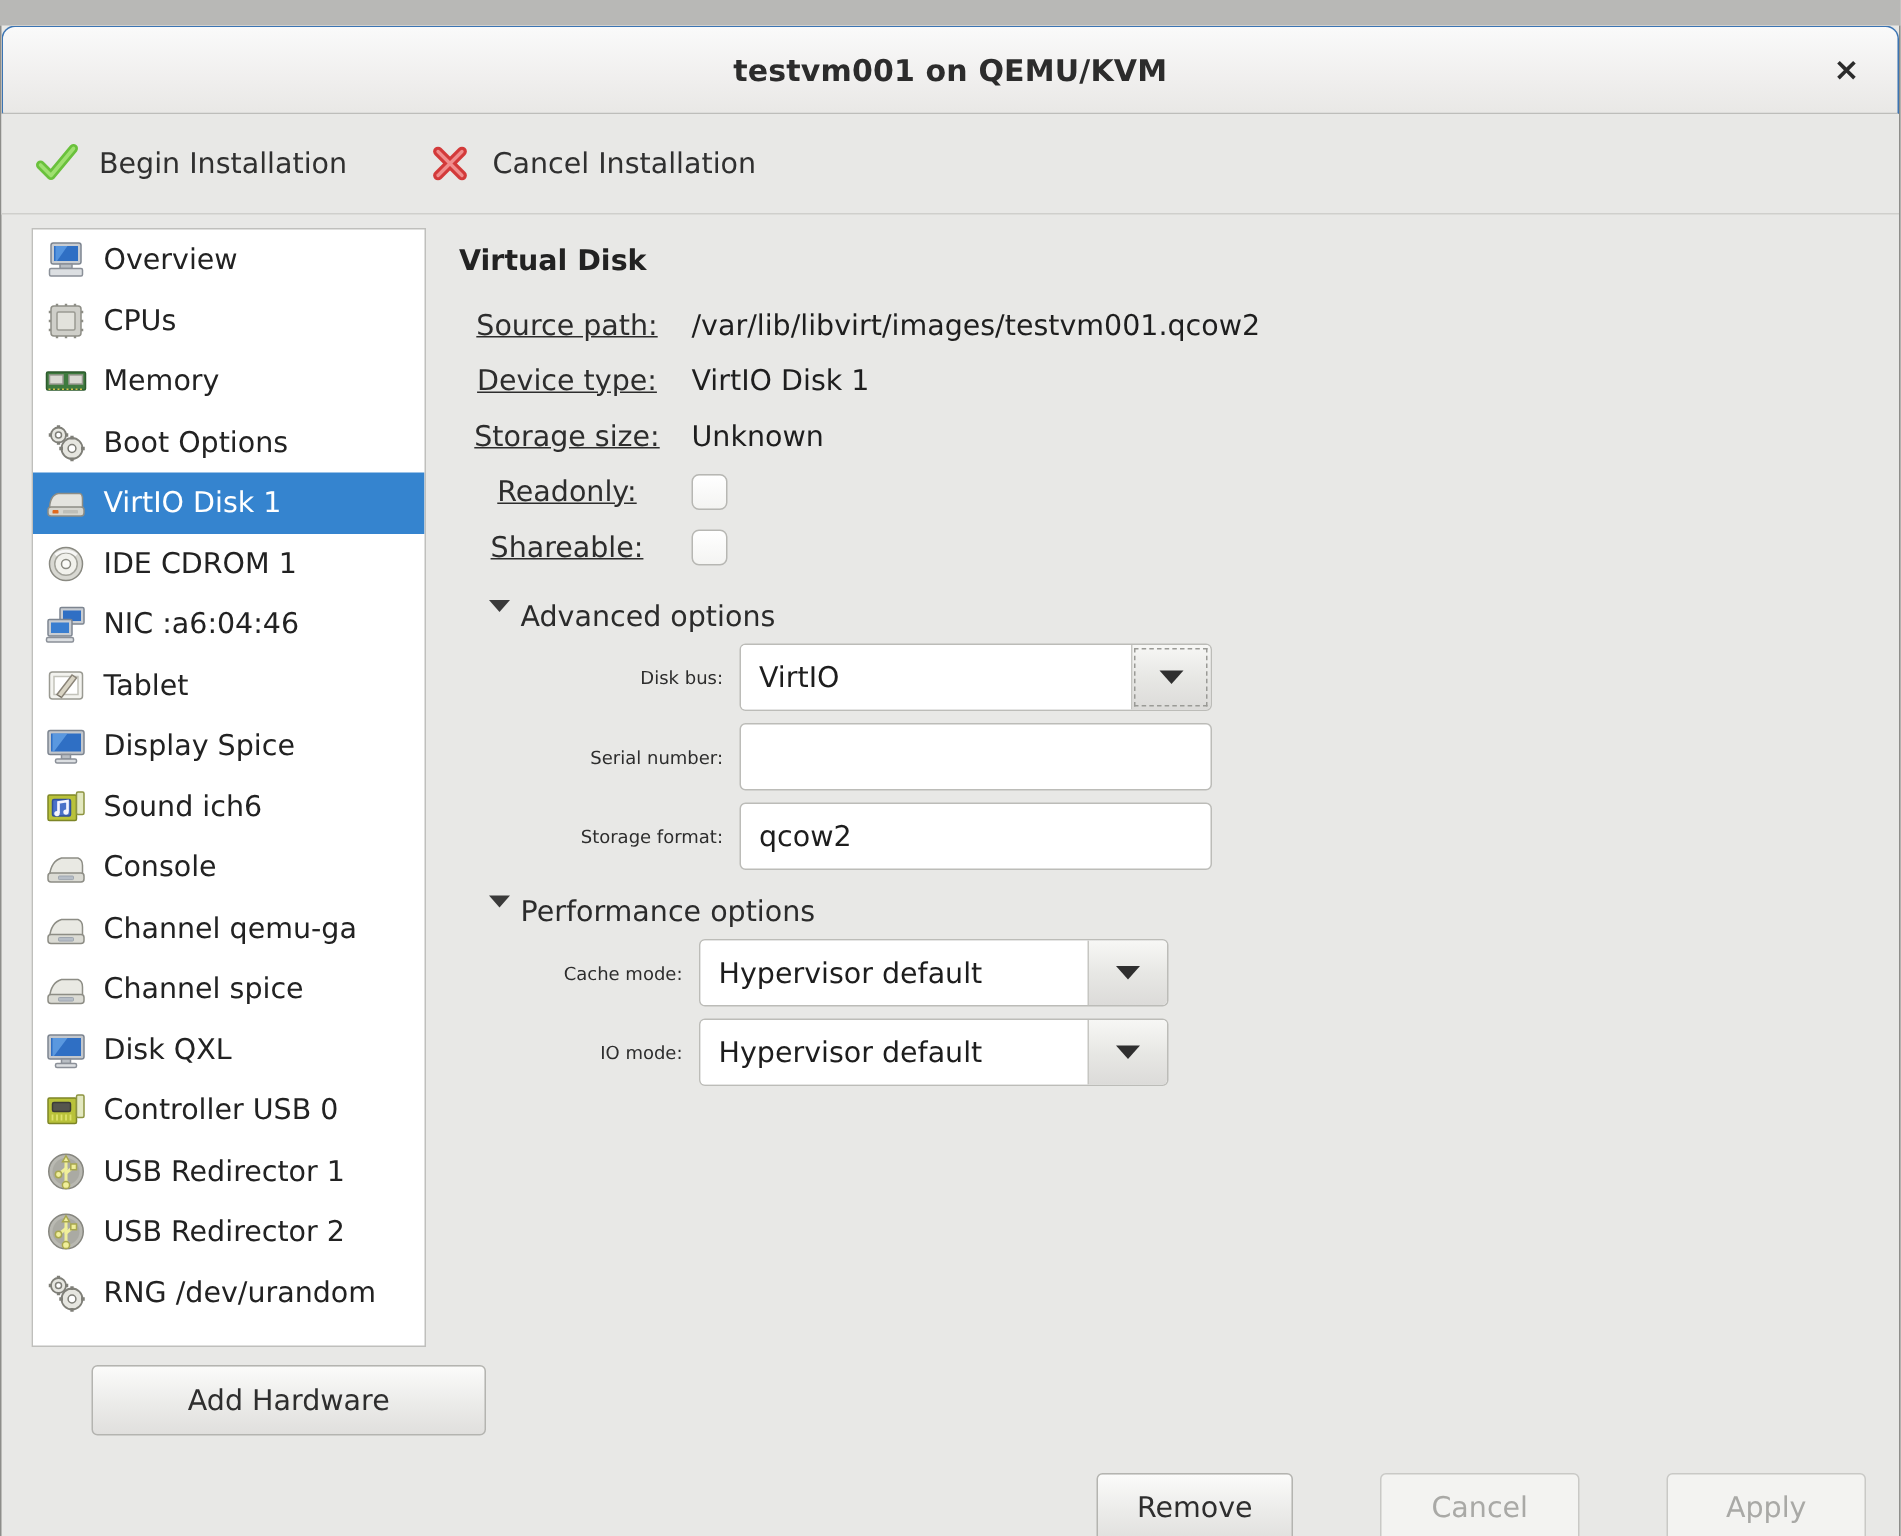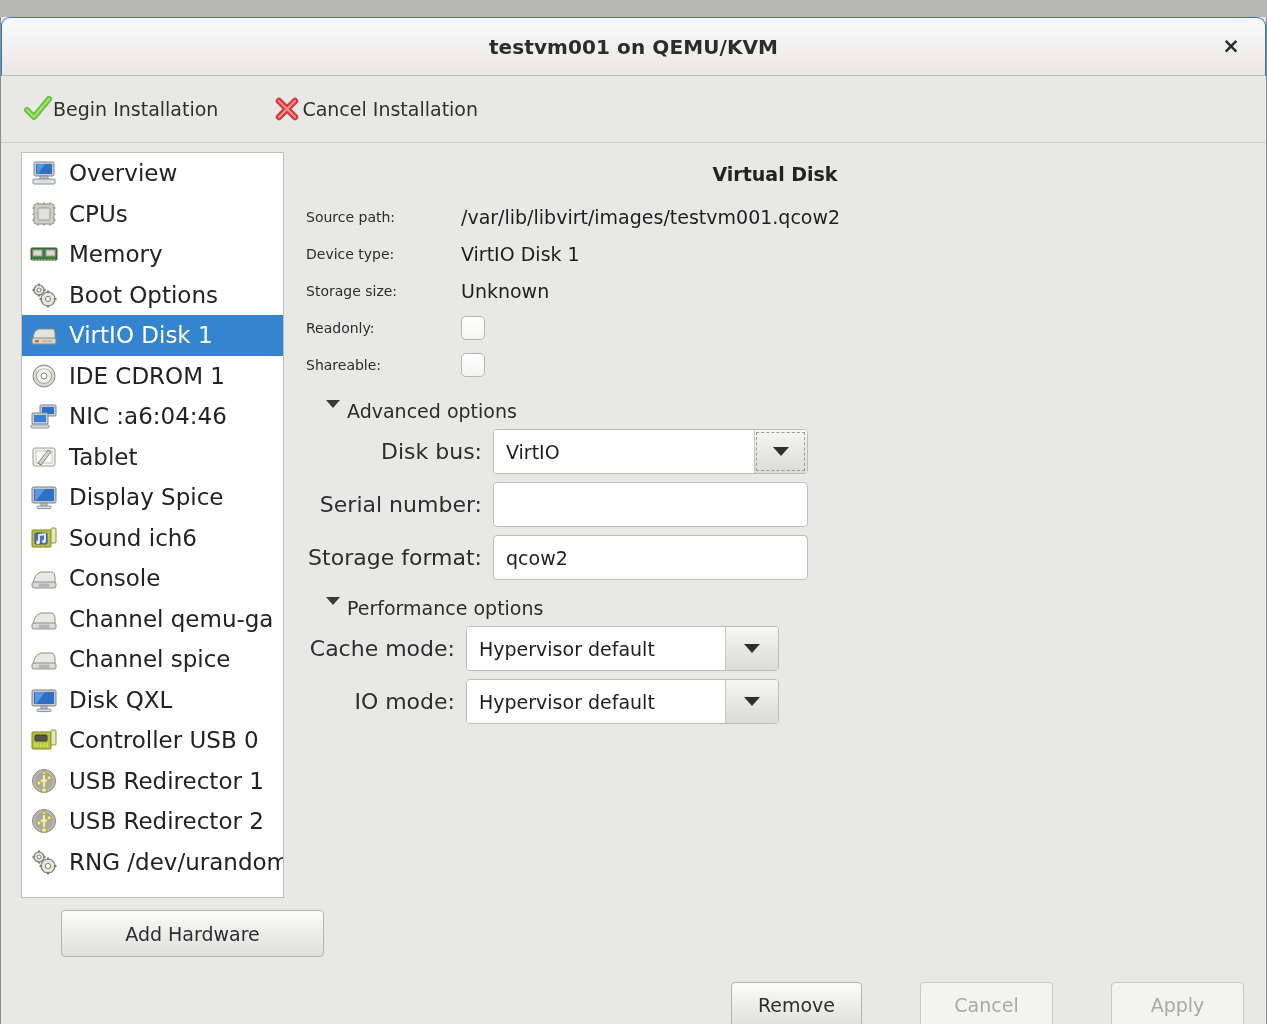--- a/index.html
+++ b/index.html
@@ -68,20 +68,21 @@
     box-sizing: border-box;
     display: flex;
     align-items: center;
     padding-left: 22px;
     background: #e8e8e6;
     border-bottom: 1px solid #cfcfcc;
   }
   .tb-item {
     display: flex;
     align-items: center;
+    gap: 13px;
     margin-right: 54px;
     cursor: pointer;
   }
   .tb-label {
     font-size: 19px;
     color: #303030;
   }
   .tb-icon { width: 30px; height: 30px; flex: 0 0 30px; }
 
   
@@ -111,21 +112,21 @@
     align-items: center;
     height: 40.5px;
     padding-left: 7px;
     gap: 10px;
     cursor: pointer;
   }
   .hw-row.selected { background: #3584cf; }
   .hw-row.selected .hw-label { color: #ffffff; }
   .hw-icon { width: 30px; height: 30px; flex: 0 0 30px; }
   .hw-label {
-    font-size: 23px;
+    font-size: 19px;
     color: #222222;
     white-space: nowrap;
   }
   .add-hw-wrap {
     flex: 0 0 auto;
     padding: 12px 0 13px 0;
   }
   .btn {
     box-sizing: border-box;
     border: 1px solid #b4b4b0;
@@ -153,35 +154,35 @@
     flex: 1 1 auto;
     box-sizing: border-box;
     padding: 20px 22px 0 22px;
     min-width: 0;
   }
   .pane-title {
     font-size: 19px;
     font-weight: bold;
     color: #222;
     margin: 0 0 13px 0;
-    text-align: center;
   }
   .kv {
     display: flex;
     align-items: center;
     height: 37px;
   }
   .kv-label {
     width: 155px;
     flex: 0 0 155px;
-    text-align: left;
-    font-size: 14px;
+    text-align: center;
+    font-size: 19px;
     color: #2d2d2d;
     padding-right: 11px;
     box-sizing: border-box;
+    text-decoration: underline;
   }
   .kv-value {
     font-size: 19px;
     color: #1e1e1e;
   }
   .checkbox {
     width: 24px; height: 24px;
     box-sizing: border-box;
     border: 1px solid #b7b7b3;
     border-radius: 5px;
@@ -205,21 +206,21 @@
   .section-head-label { font-size: 19px; color: #2b2b2b; }
 
   .frow {
     display: flex;
     align-items: center;
     margin-bottom: 8px;
   }
   .frow-label {
     flex: 0 0 auto;
     text-align: right;
-    font-size: 22px;
+    font-size: 12px;
     color: #2d2d2d;
     padding-right: 11px;
     box-sizing: border-box;
   }
   .lw-adv { width: 187px; flex: 0 0 187px; }
   .lw-perf { width: 160px; flex: 0 0 160px; }
 
   .combo {
     display: flex;
     height: 45px;

